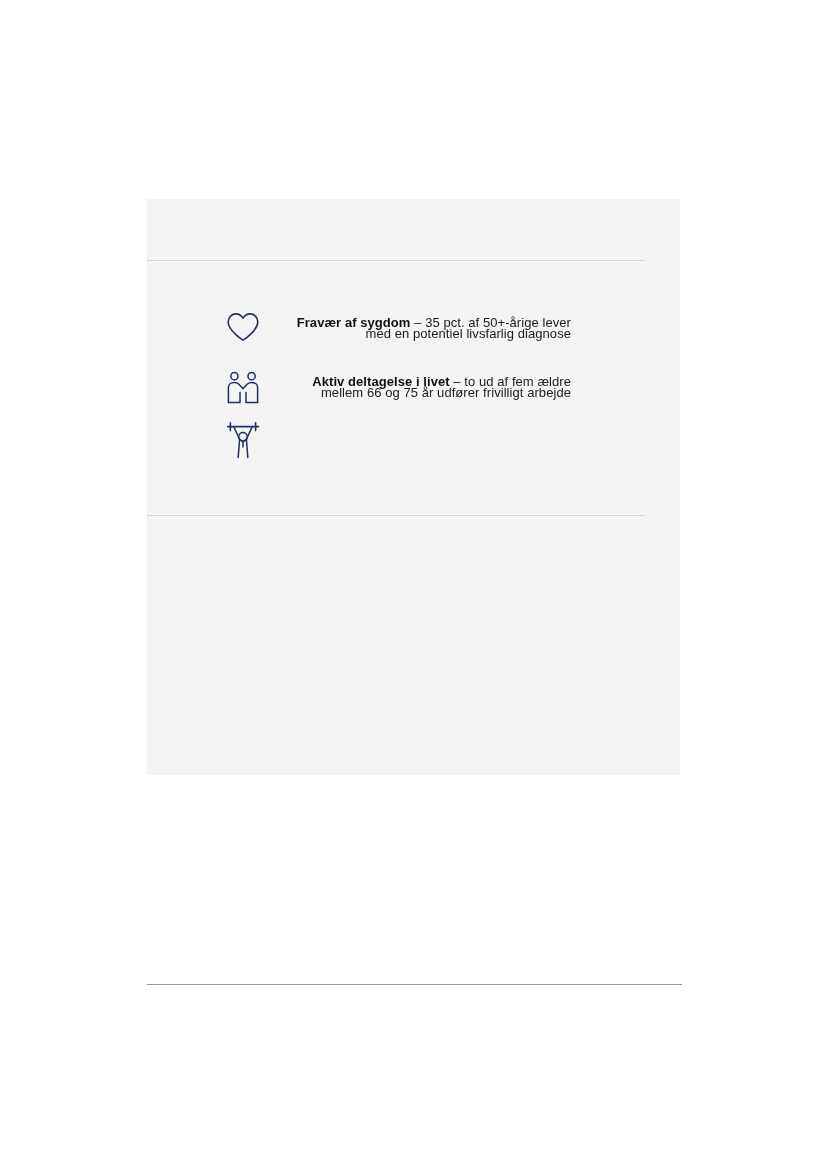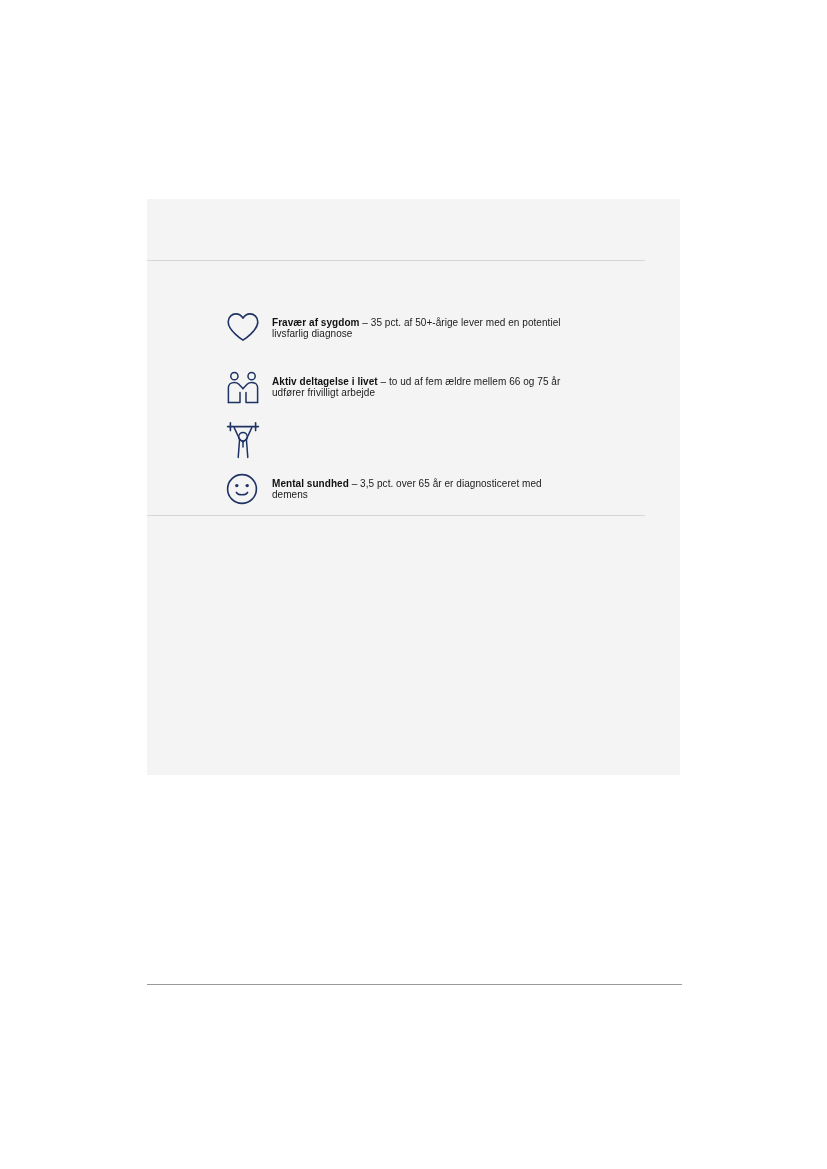--- a/index.html
+++ b/index.html
@@ -82,25 +82,26 @@
   }
   .fact-icon svg {
     display: block;
     width: 34px;
     height: 40px;
     overflow: visible;
   }
 
   .fact-text {
     flex: 1 1 auto;
-    font-size: 10px;
+    font-size: 13px;
     line-height: 11.4px;
     color: #1b1b1b;
     letter-spacing: 0.005em;
     padding-top: 10px;
+    text-align: right;
   }
   .fact-text .lead {
     font-weight: bold;
     color: #111111;
   }
 
   
   .row-heart   .fact-text { padding-top: 11px; }
   .row-people  .fact-text { padding-top: 7px;  }
   .row-lift    .fact-text { padding-top: 5px;  }
@@ -162,31 +163,18 @@
           <path d="M29.6 1.8 V9.6" stroke="#1f3264" stroke-width="1.6" stroke-linecap="round"></path>
           <circle cx="17" cy="15.8" r="4.3" stroke="#1f3264" stroke-width="1.5"></circle>
           <path d="M8.2 6.6 L13.6 18.2 L12.2 36.4" stroke="#1f3264" stroke-width="1.5" stroke-linecap="round" stroke-linejoin="round"></path>
           <path d="M25.8 6.6 L20.4 18.2 L21.8 36.4" stroke="#1f3264" stroke-width="1.5" stroke-linecap="round" stroke-linejoin="round"></path>
           <path d="M13.6 18.2 L17 21.0 L20.4 18.2" stroke="#1f3264" stroke-width="1.5" stroke-linecap="round" stroke-linejoin="round"></path>
           <path d="M17 21.0 V26.0" stroke="#1f3264" stroke-width="1.5" stroke-linecap="round"></path>
         </svg>
       </span>
     </div>
 
-    <div class="fact-row row-smiley">
-      <span class="fact-icon">
-        <svg viewBox="0 0 32 32" fill="none" xmlns="http://www.w3.org/2000/svg">
-          <circle cx="16" cy="16" r="14.4" stroke="#1f3264" stroke-width="1.6"></circle>
-          <circle cx="10.8" cy="12.6" r="1.7" fill="#1f3264"></circle>
-          <circle cx="21.2" cy="12.6" r="1.7" fill="#1f3264"></circle>
-          <path d="M10.4 19.4 C12.0 22.6 20.0 22.6 21.6 19.4" stroke="#1f3264" stroke-width="1.6" stroke-linecap="round" fill="none"></path>
-        </svg>
-      </span>
-      <span class="fact-text">
-        <span class="lead">Mental sundhed</span><span> – 3,5 pct. over 65 år er diagnosticeret med demens</span>
-      </span>
-    </div>
 
   </div>
 
   <div class="footer-rule"></div>
 
 </div>
 
 </body></html>

